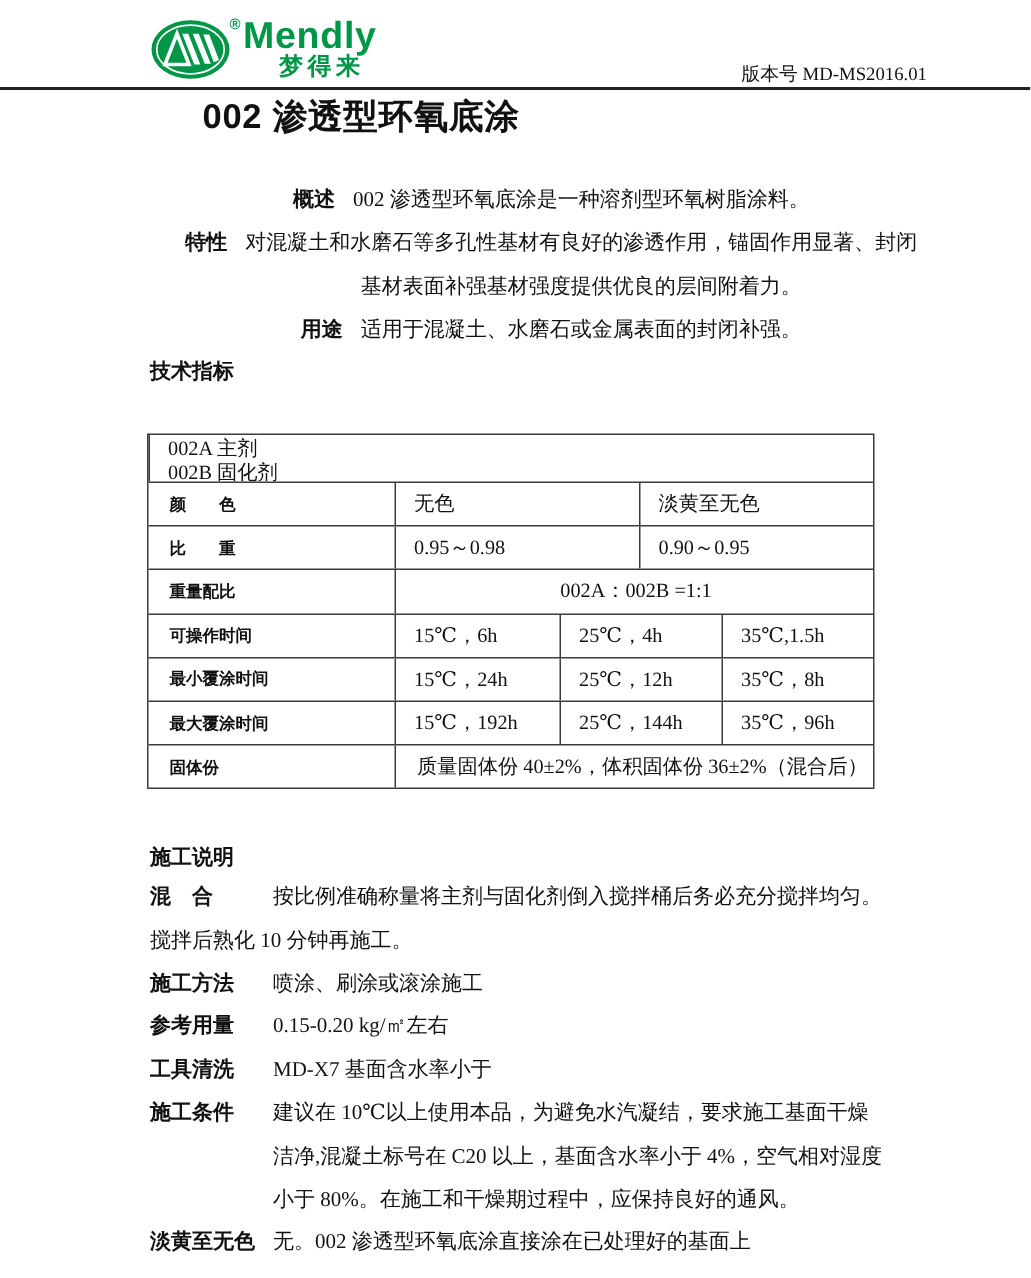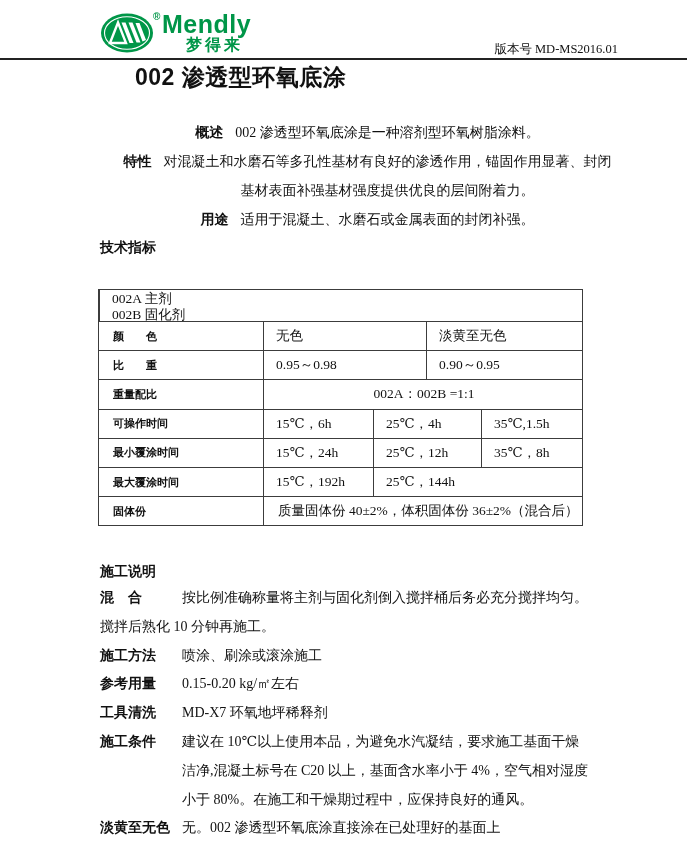--- a/index.html
+++ b/index.html
@@ -133,20 +133,21 @@
     <div class="tr">
       <div class="td t-label">最小覆涂时间</div>
       <div class="td w-t1">15℃，24h</div>
       <div class="td w-t2">25℃，12h</div>
       <div class="td w-t3">35℃，8h</div>
     </div>
     <div class="tr">
       <div class="td t-label">最大覆涂时间</div>
       <div class="td w-t1">15℃，192h</div>
       <div class="td w-t2">25℃，144h</div>
+      <div class="td w-t3">35℃，96h</div>
     </div>
     <div class="tr">
       <div class="td t-label">固体份</div>
       <div class="td w-span-left">质量固体份 40±2%，体积固体份 36±2%（混合后）</div>
     </div>
   </div>
 
   <div class="construction-heading sans">施工说明</div>
   <div class="construction">
     <div class="c-row">
@@ -159,21 +160,21 @@
     <div class="c-row">
       <span class="c-label sans">施工方法</span>
       <span class="c-text">喷涂、刷涂或滚涂施工</span>
     </div>
     <div class="c-row">
       <span class="c-label sans">参考用量</span>
       <span class="c-text">0.15-0.20 kg/㎡左右</span>
     </div>
     <div class="c-row">
       <span class="c-label sans">工具清洗</span>
-      <span class="c-text">MD-X7 环氧地坪稀释剂</span>
+      <span class="c-text">MD-X7 基面含水率小于</span>
     </div>
     <div class="c-row">
       <span class="c-label sans">施工条件</span>
       <span class="c-text">建议在 10℃以上使用本品，为避免水汽凝结，要求施工基面干燥</span>
     </div>
     <div class="c-row c-indent">
       <span class="c-text">洁净,混凝土标号在 C20 以上，基面含水率小于 4%，空气相对湿度</span>
     </div>
     <div class="c-row c-indent">
       <span class="c-text">小于 80%。在施工和干燥期过程中，应保持良好的通风。</span>

